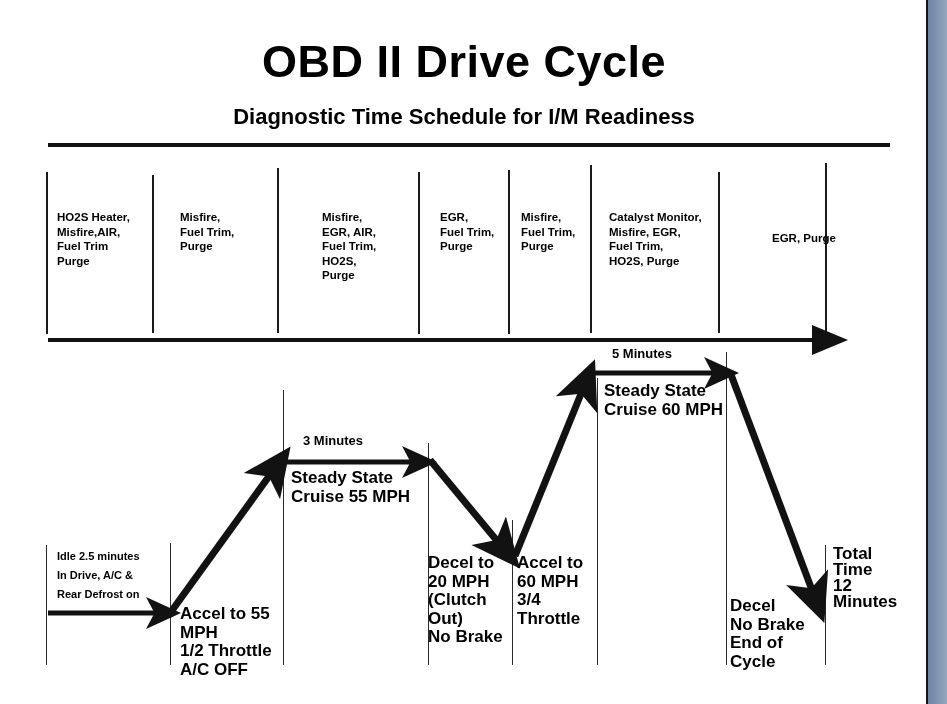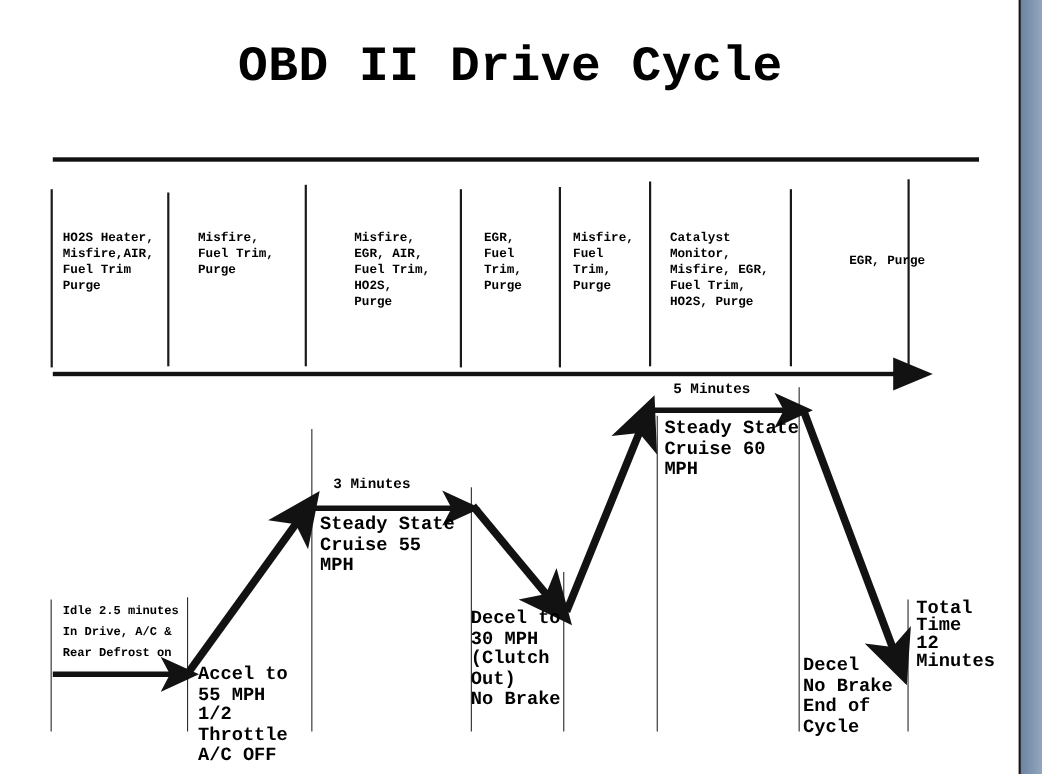--- a/index.html
+++ b/index.html
@@ -5,23 +5,23 @@
 <style>
   html, body {
     margin: 0;
     padding: 0;
     background: #ffffff;
   }
   #page {
     position: relative;
     width: 947px;
     height: 704px;
-    background: #4c1d95;
+    background: #f97316;
     overflow: hidden;
-    font-family: Liberation Mono, monospace;
+    font-family: Liberation Sans, sans-serif;
     -webkit-font-smoothing: antialiased;
   }
   
   #right-gutter {
     position: absolute;
     top: 0;
     right: 0;
     width: 19px;
     height: 704px;
     background: linear-gradient(to right, #6c84a4 0%, #7e93ae 45%, #93a6bd 100%);
@@ -138,20 +138,21 @@
   }
 </style>
 </head>
 <body>
 
 <div id="page">
 
   <div id="sheet">
 
     <div id="title">OBD II Drive Cycle</div>
+    <div id="subtitle">Diagnostic Time Schedule for I/M Readiness</div>
     <div id="header-rule"></div>
 
     <div class="vline" style="left:46px;  top:172px; height:162px;"></div>
     <div class="vline" style="left:152px; top:175px; height:158px;"></div>
     <div class="vline" style="left:277px; top:168px; height:165px;"></div>
     <div class="vline" style="left:418px; top:172px; height:162px;"></div>
     <div class="vline" style="left:508px; top:170px; height:164px;"></div>
     <div class="vline" style="left:590px; top:165px; height:168px;"></div>
     <div class="vline" style="left:718px; top:172px; height:161px;"></div>
     <div class="vline" style="left:825px; top:163px; height:170px;"></div>
@@ -220,24 +221,27 @@
 
     <div class="note" style="left:180px; top:605px; width:110px;">Accel to 55 MPH
 1/2 Throttle
 A/C OFF</div>
 
     <div class="duration" style="left:303px; top:433px;">3 Minutes</div>
     <div class="note" style="left:291px; top:469px; width:130px;">Steady State
 Cruise 55 MPH</div>
 
     <div class="note" style="left:428px; top:554px; width:86px;">Decel to
-30 MPH
+20 MPH
 (Clutch Out)
 No Brake</div>
 
+    <div class="note" style="left:517px; top:554px; width:80px;">Accel to
+60 MPH
+3/4 Throttle</div>
 
     <div class="duration" style="left:612px; top:346px;">5 Minutes</div>
     <div class="note" style="left:604px; top:382px; width:130px;">Steady State
 Cruise 60 MPH</div>
 
     <div class="note" style="left:730px; top:597px; width:100px;">Decel
 No Brake
 End of Cycle</div>
 
     <div class="note" style="left:833px; top:546px; width:66px; line-height:16px;">Total

